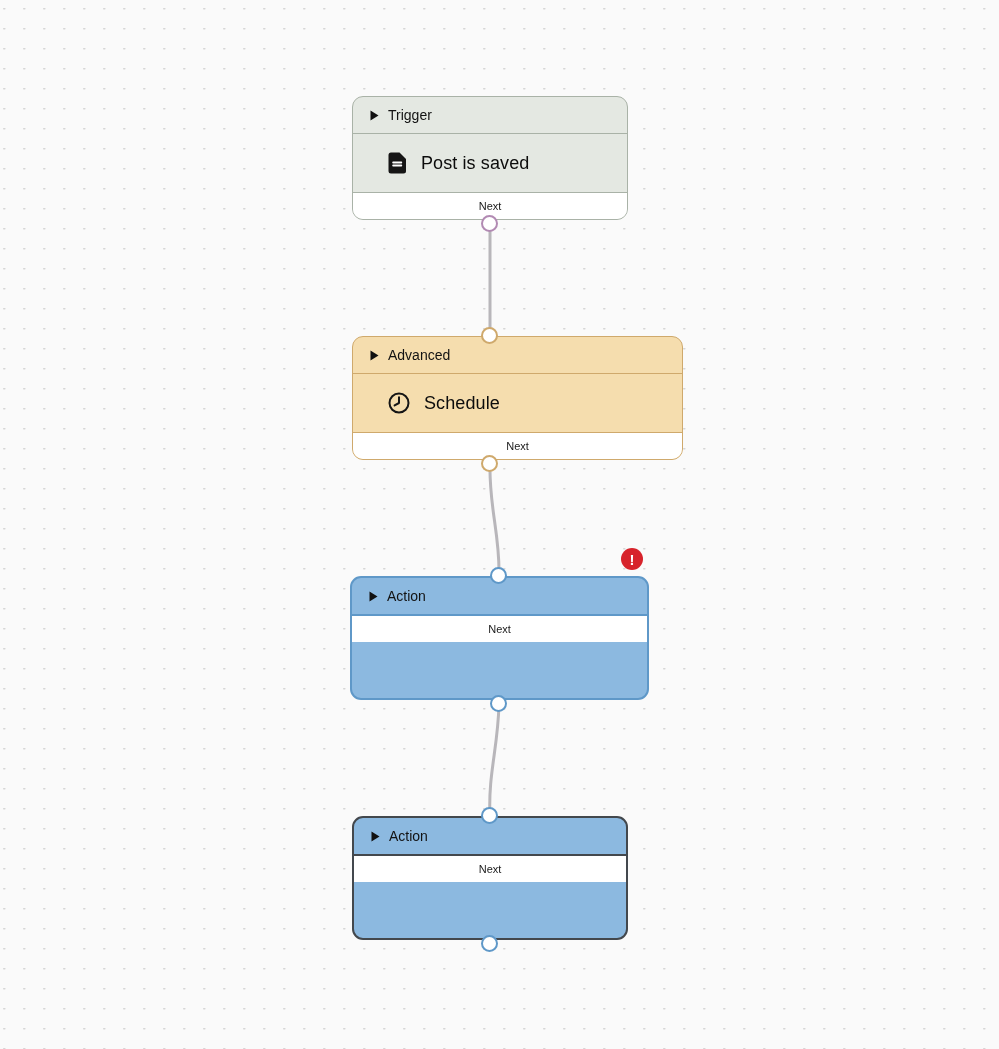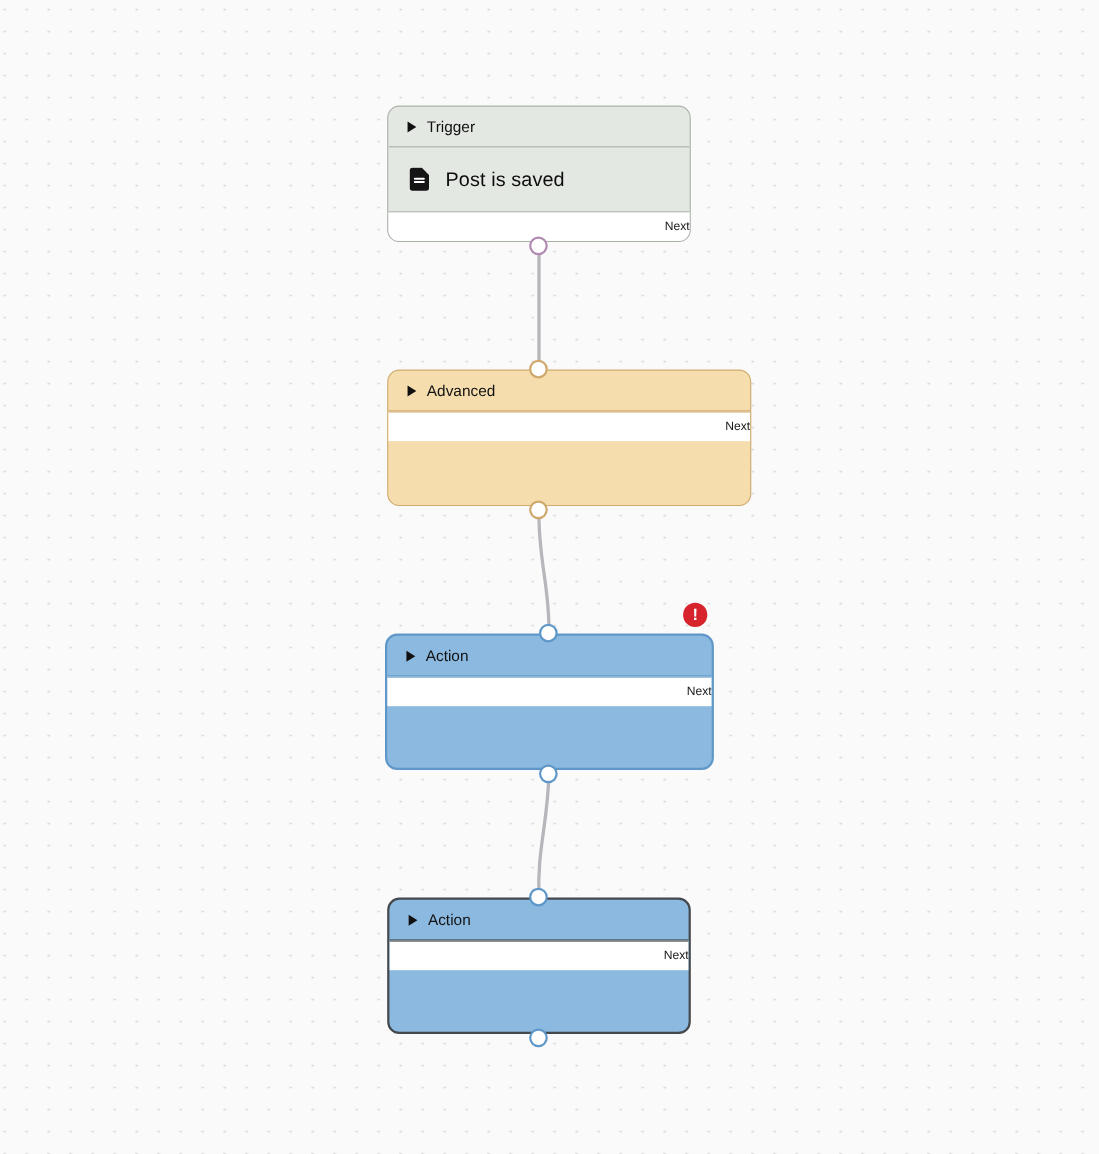--- a/index.html
+++ b/index.html
@@ -20,26 +20,26 @@
   .n4{left:352px;top:816px;width:276px;height:124px;background:#8cb9e0;border:2px solid #43484d;--bc:#43484d;}
 
   .node-header{
     flex:0 0 36px;display:flex;align-items:center;gap:9px;
     padding:0 17px;border-bottom:1px solid var(--bc);
     font-size:14px;color:#121212;
   }
   .node-header .tri{display:flex;align-items:center;}
   .node-body{
     flex:1;display:flex;align-items:center;gap:14px;
-    padding:0 19px;font-size:18px;color:#0c0c0c;letter-spacing:.1px;
+    padding:0 19px;font-size:18px;color:#0c0c0c;letter-spacing:.1px;margin-left:16px;
   }
   .node-body .nicon{display:flex;align-items:center;}
   .node-footer{
     flex:0 0 26px;background:#ffffff;border-top:1px solid var(--bc);
-    display:flex;align-items:center;justify-content:flex-end;
+    display:flex;align-items:center;justify-content:center;
     font-size:11px;color:#1a1a1a;
   }
 
   .port{
     position:absolute;width:13px;height:13px;border-radius:50%;
     background:#ffffff;border:2.5px solid #888;box-sizing:content-box;
   }
   .port-purple{border-color:#b28ab3;}
   .port-tan{border-color:#cfa96c;}
   .port-blue{border-color:#5f98c8;}
@@ -99,20 +99,29 @@
 
   <div class="node n2">
     <div class="node-header">
       <span class="tri">
         <svg width="9" height="11" viewBox="0 0 9 11">
             <path d="M0.5,0.5 L8.5,5.5 L0.5,10.5 Z" fill="#111"></path>
           </svg>
       </span>
       <span>Advanced</span>
     </div>
+    <div class="node-body">
+      <span class="nicon">
+        <svg width="22" height="22" viewBox="0 0 22 22">
+          <circle cx="11" cy="11" r="9.5" fill="none" stroke="#151515" stroke-width="2"></circle>
+          <path d="M11 11 V5.2 M11 11 L6.6 13.4" fill="none" stroke="#151515" stroke-width="2" stroke-linecap="round"></path>
+        </svg>
+      </span>
+      <span>Schedule</span>
+    </div>
     <div class="node-footer">
       <span>Next</span>
     </div>
   </div>
 
   <div class="node n3">
     <div class="node-header">
       <span class="tri">
         <svg width="9" height="11" viewBox="0 0 9 11">
             <path d="M0.5,0.5 L8.5,5.5 L0.5,10.5 Z" fill="#111"></path>

